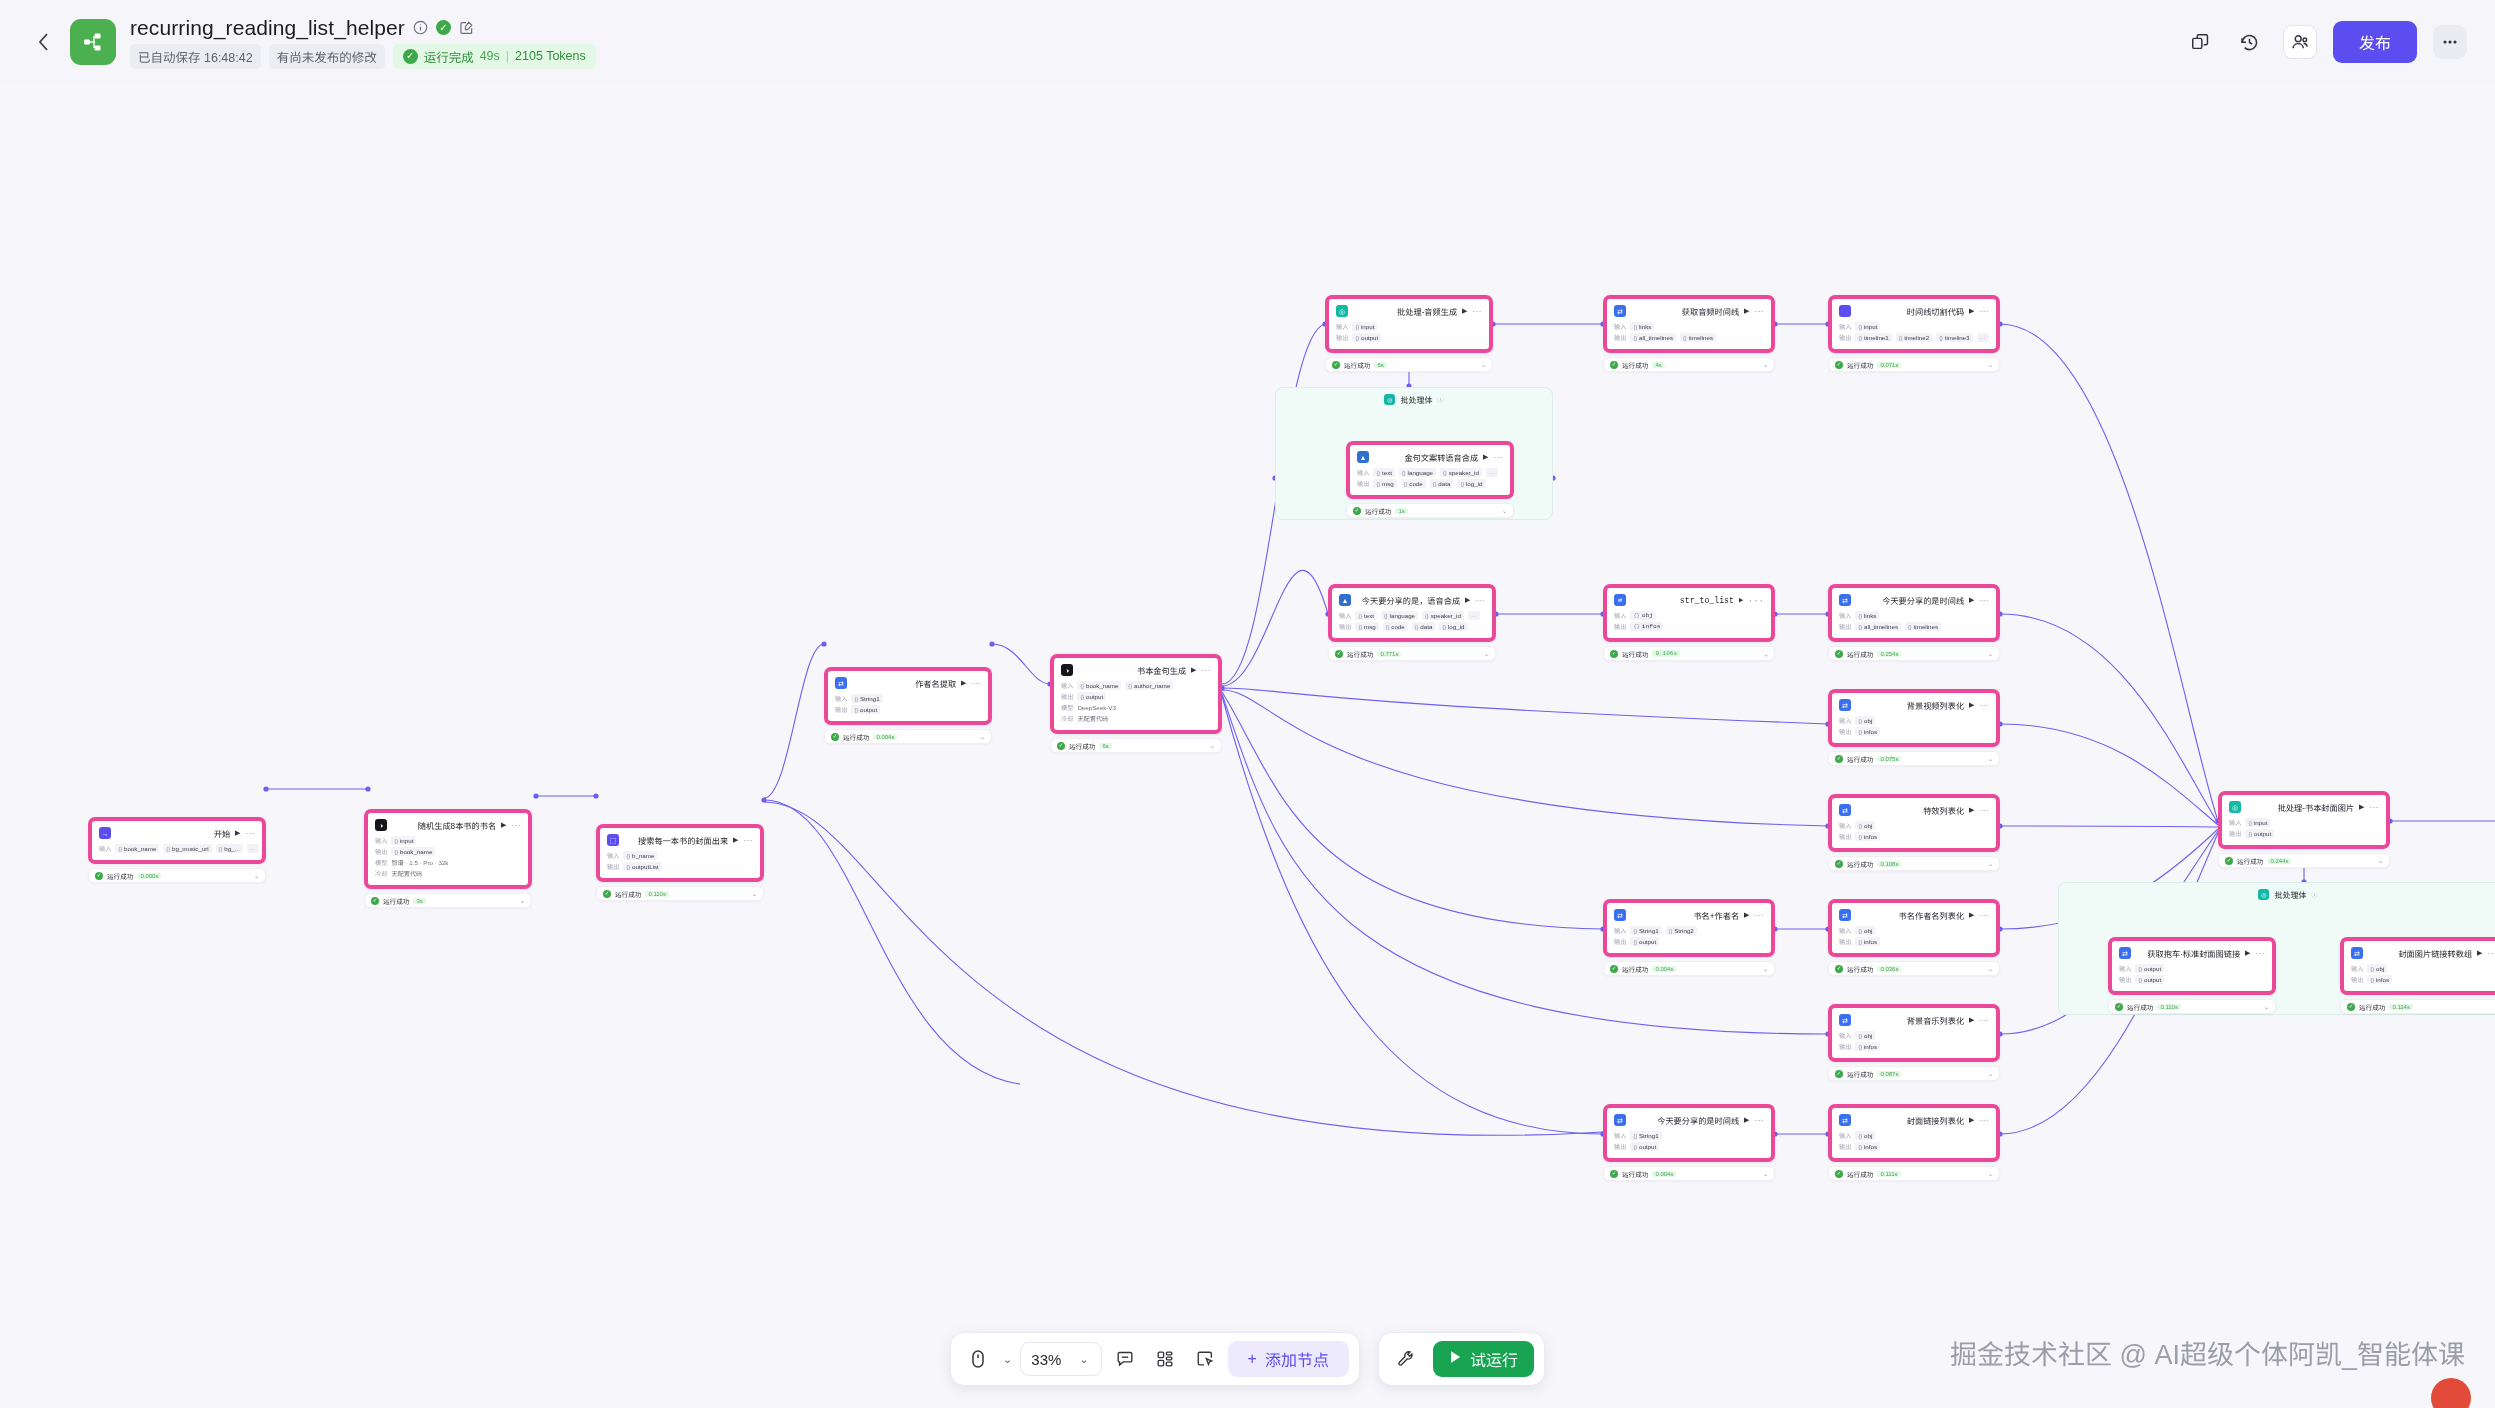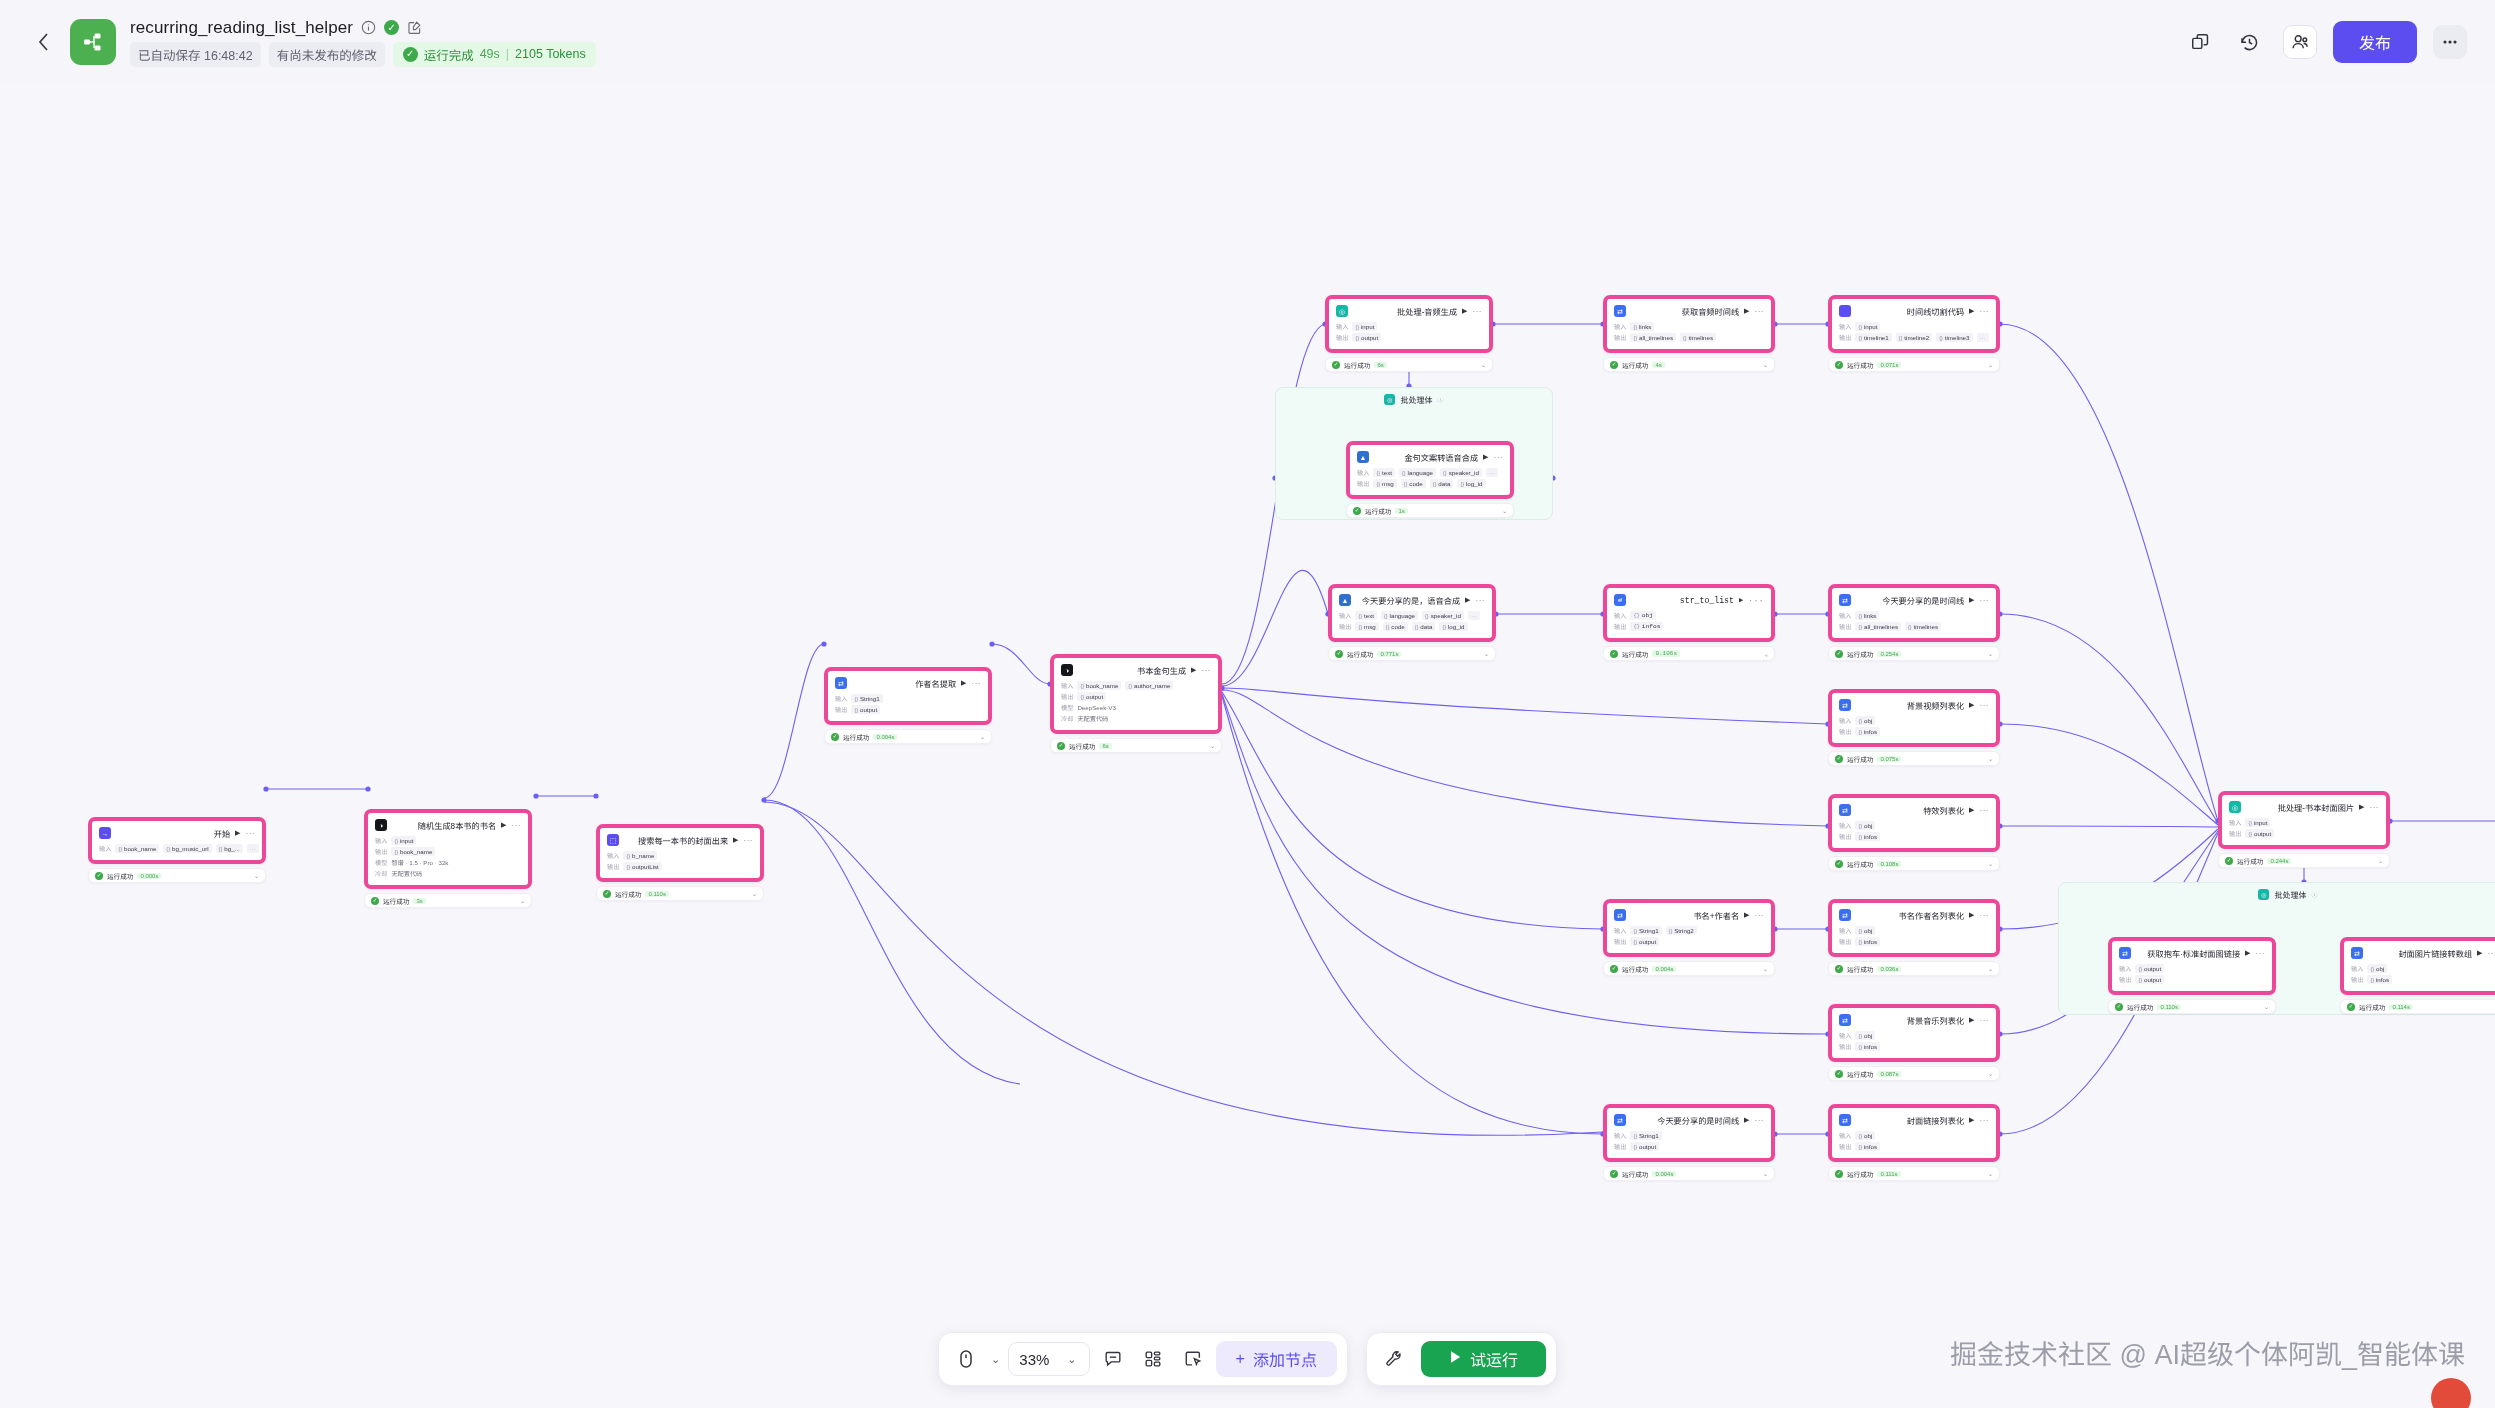--- a/index.html
+++ b/index.html
@@ -28,21 +28,21 @@
   }
   .app-logo {
     width: 46px; height: 46px; border-radius: 11px;
     background: #4cb050;
     display: flex; align-items: center; justify-content: center;
     margin-right: 14px; flex: none;
   }
   .header-texts { display: flex; flex-direction: column; gap: 4px; }
   .title-row { display: flex; align-items: center; gap: 7px; }
   .wf-title {
-    font-size: 17px; color: #1b1b22; font-weight: 400;
+    font-size: 21px; color: #1b1b22; font-weight: 400;
     letter-spacing: .1px;
   }
   .ic-info, .ic-edit {
     width: 17px; height: 17px; color: #6b6b78;
     display: inline-flex; align-items: center; justify-content: center;
     cursor: pointer;
   }
   .ic-check-green {
     width: 15px; height: 15px; border-radius: 50%;
     background: #3ea94a; color: #fff; font-size: 10px;
@@ -208,21 +208,21 @@
     border-radius: 9px; height: 36px;
     display: flex; align-items: center; gap: 8px;
     padding: 0 20px; font-size: 16px; cursor: pointer; border: none;
     font-family: inherit;
   }
   .run-group { padding: 8px 10px; gap: 10px; }
   .tryrun-btn {
     background: #18a451; color: #fff;
     border-radius: 9px; height: 36px;
     display: flex; align-items: center; gap: 8px;
-    padding: 0 28px; font-size: 16px; cursor: pointer; border: none;
+    padding: 0 16px; font-size: 16px; cursor: pointer; border: none;
     font-family: inherit;
   }
   .watermark {
     position: absolute; right: 30px; bottom: 36px;
     font-size: 27px; color: #8e8e9c; opacity: .85;
     white-space: nowrap;
   }
   .corner-fab {
     position: absolute; right: 24px; bottom: -10px;
     width: 40px; height: 40px; border-radius: 50%;

